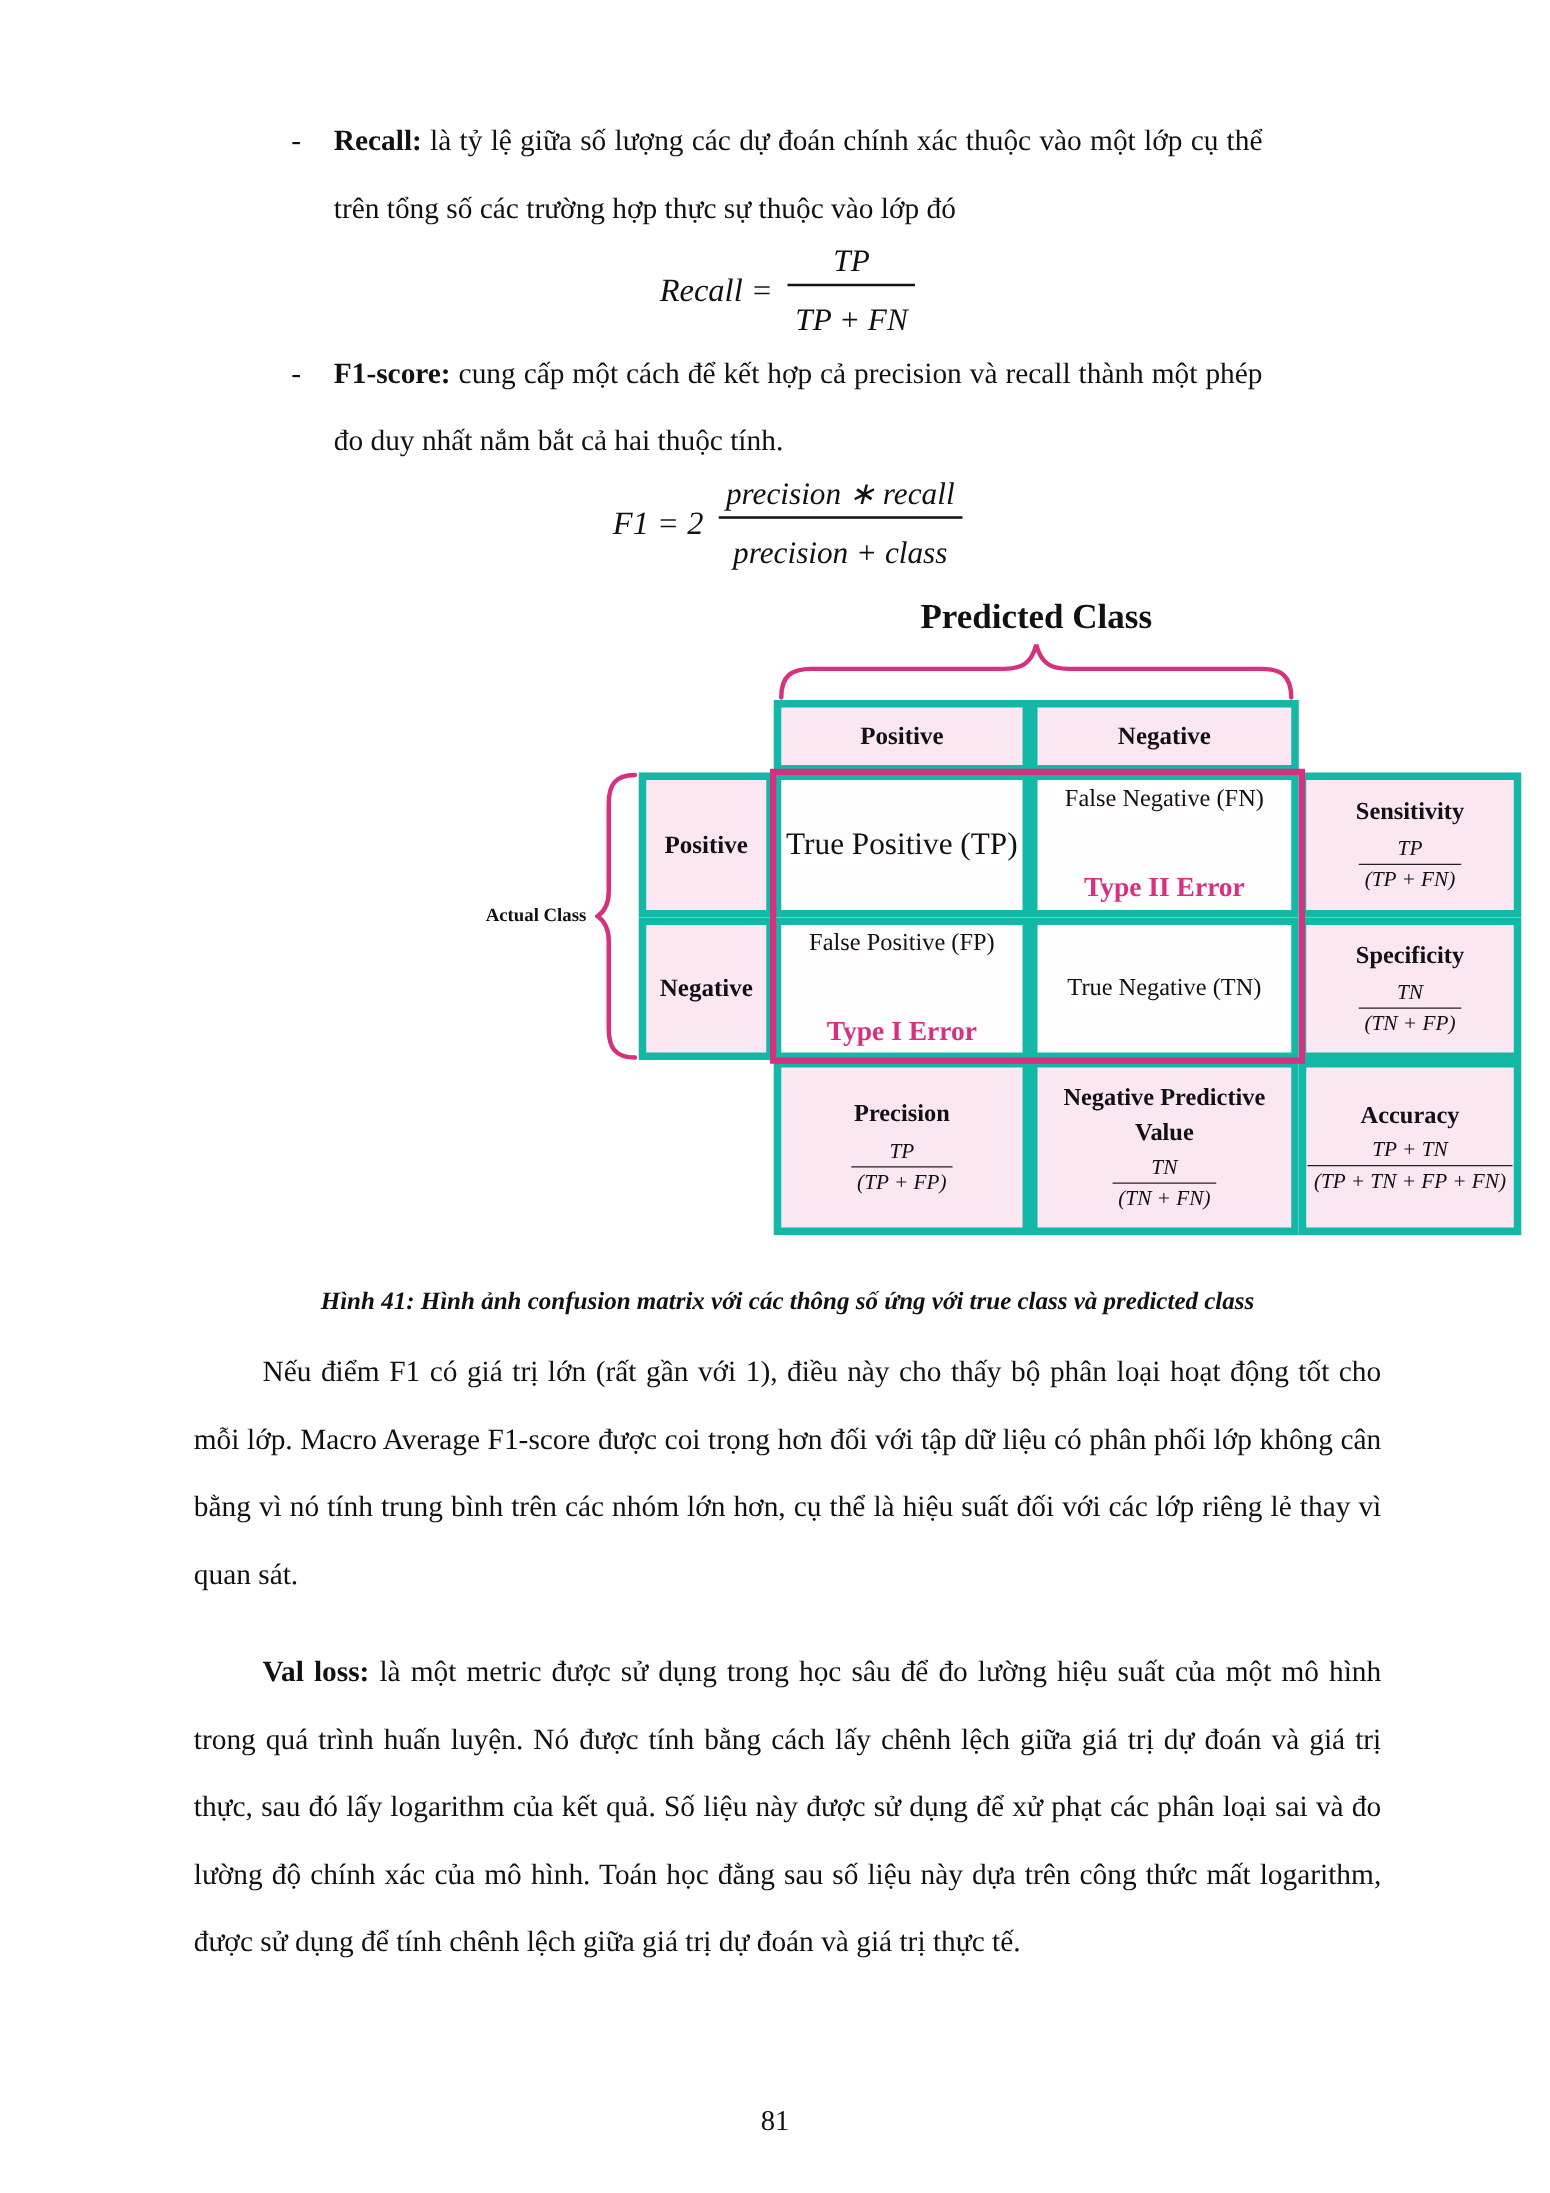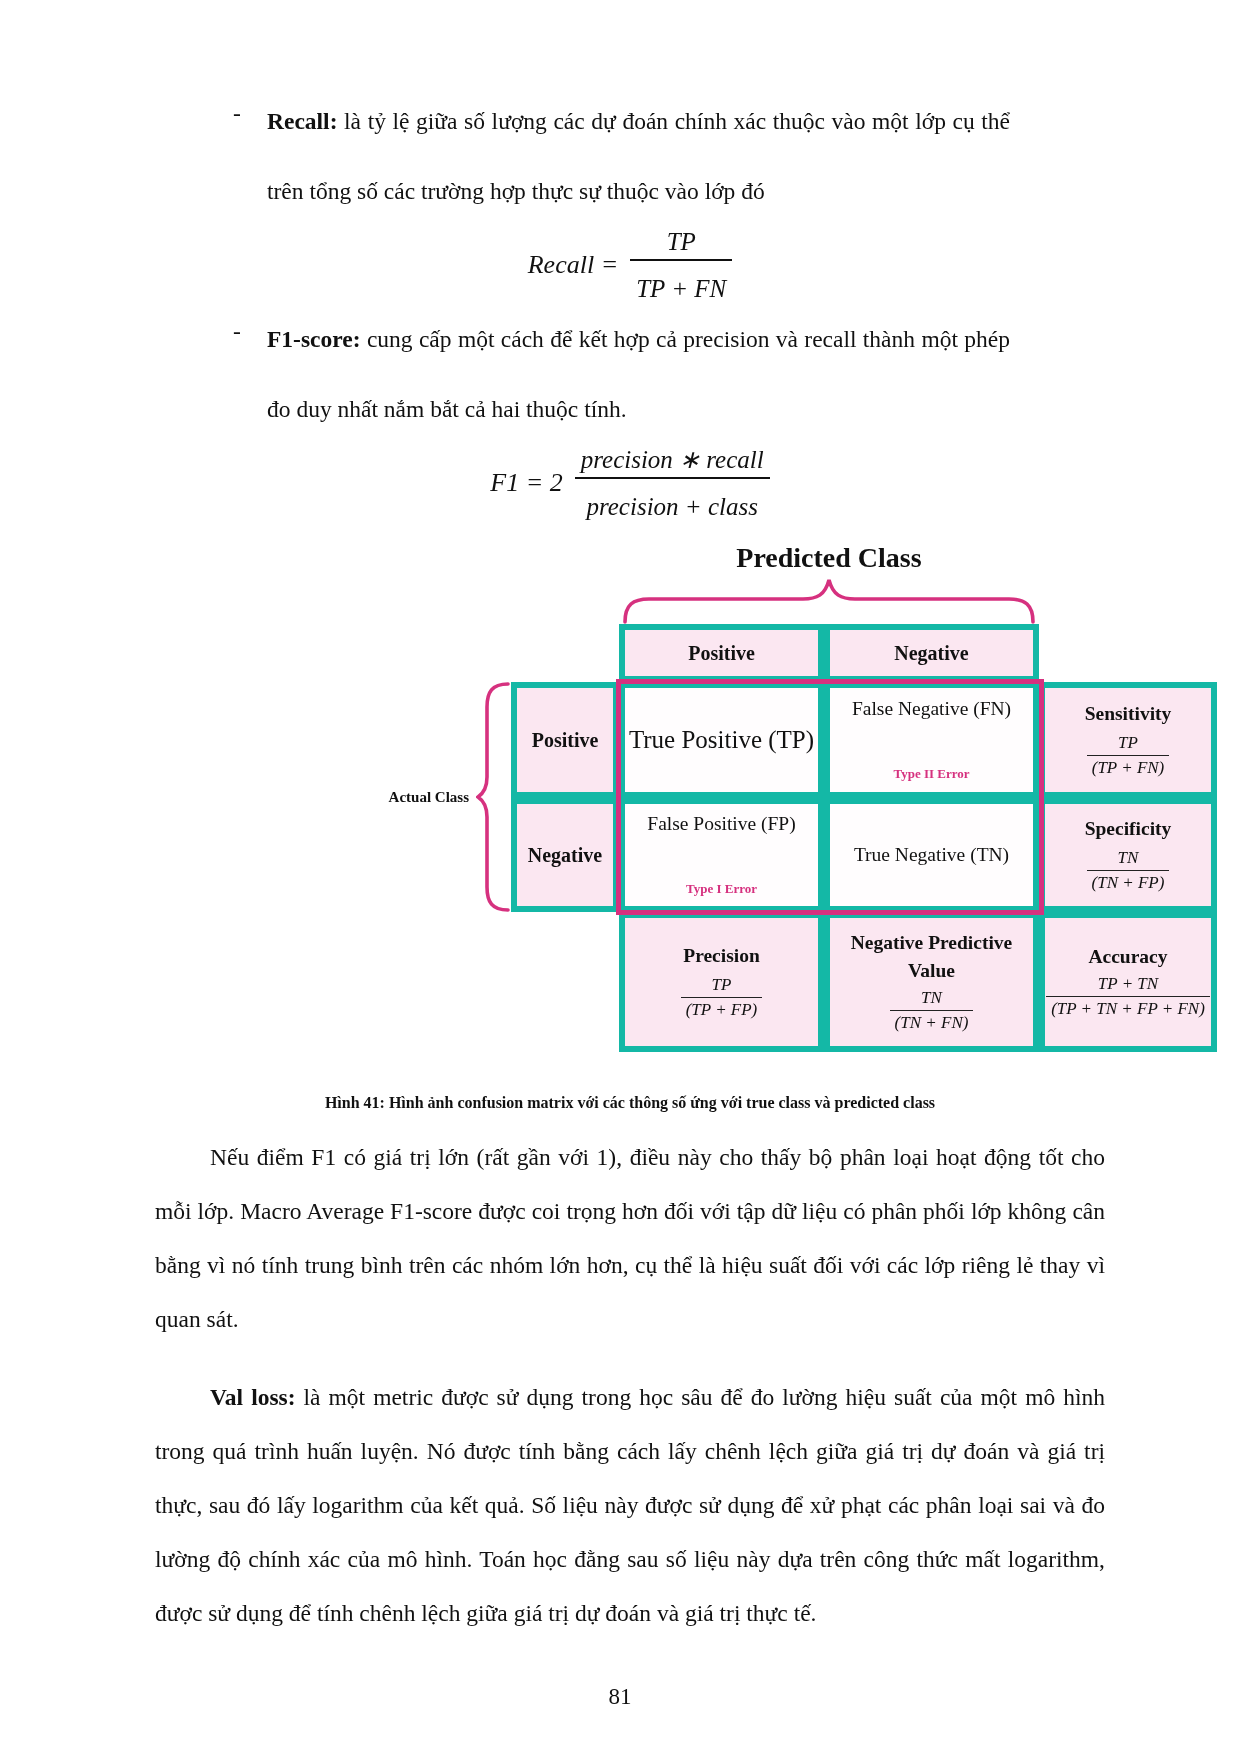--- a/index.html
+++ b/index.html
@@ -11,21 +11,21 @@
   html,body{margin:0;padding:0;}
   body{
     width:1240px;height:1754px;background:#ffffff;position:relative;
     font-family:"Liberation Serif", serif;color:#111;overflow:hidden;
   }
   .content{padding:86px 135px 0 155px;}
 
   
   .bullet{display:flex;margin:0 95px 0 78px;}
   .bullet .marker{width:34px;flex:0 0 34px;font-size:23.5px;line-height:54px;}
-  .bullet .btext{flex:1;margin:0;font-size:23.5px;line-height:70px;text-align:justify;}
+  .bullet .btext{flex:1;margin:0;font-size:23.5px;line-height:54px;text-align:justify;}
   .lead{font-weight:bold;}
 
   
   .formula{
     height:78px;display:flex;justify-content:center;align-items:center;gap:12px;
     font-style:italic;font-size:26px;
   }
   .bigfrac{display:inline-block;text-align:center;font-size:25px;line-height:1.25;}
   .bigfrac .fnum{display:block;padding:0 6px 1px;}
   .bigfrac .fden{display:block;border-top:2.2px solid #111;padding:12px 6px 0;}
@@ -55,42 +55,43 @@
     grid-column:1;grid-row:4/6;align-self:center;justify-self:end;
     font-weight:bold;font-size:15px;padding-right:6px;white-space:nowrap;
   }
   .left-brace{grid-column:2;grid-row:4/6;align-self:center;justify-self:center;}
   .rh-pos{grid-column:3;grid-row:4;font-weight:bold;font-size:20px;}
   .rh-neg{grid-column:3;grid-row:5;font-weight:bold;font-size:20px;}
   .c-tp{grid-column:4;grid-row:4;font-size:25px;}
   .c-fn{grid-column:5;grid-row:4;font-size:19.5px;gap:10px;}
   .c-fp{grid-column:4;grid-row:5;font-size:19.5px;gap:10px;}
   .c-tn{grid-column:5;grid-row:5;font-size:19.5px;}
-  .err{font-weight:bold;color:var(--pink-stroke);font-size:13px;margin-top:36px;}
+  .err{font-weight:bold;color:var(--pink-stroke);font-size:22px;margin-top:36px;}
   .m-sens{grid-column:6;grid-row:4;gap:4px;}
   .m-spec{grid-column:6;grid-row:5;gap:4px;}
   .f-prec{grid-column:4;grid-row:6;gap:4px;}
   .f-npv{grid-column:5;grid-row:6;gap:2px;}
   .f-acc{grid-column:6;grid-row:6;gap:3px;}
   .mtitle{font-weight:bold;font-size:19.5px;line-height:1.35;}
   .mfrac{display:inline-block;text-align:center;font-style:italic;font-size:17px;line-height:1.3;}
   .mfrac .fnum{display:block;padding:0 5px 1px;}
   .mfrac .fden{display:block;border-top:1.8px solid #222;padding:1px 5px 0;}
   .pink-outline{
     position:absolute;pointer-events:none;
     left:291px;top:143px;width:428px;height:236px;
     border:5px solid var(--pink-stroke);
   }
   .brace-svg{color:var(--pink-stroke);}
   .brace-svg path{stroke:currentColor;fill:none;stroke-width:3.6;stroke-linecap:round;}
 
   
   .caption{
-    margin-top:42px;text-align:center;font-weight:bold;font-size:16px;
+    margin-top:42px;text-align:center;font-weight:bold;font-size:20px;
     font-family:"Liberation Serif", serif;
+    font-style:italic;
   }
   .para{font-size:23.5px;line-height:54px;text-align:justify;margin:0;}
   .p1{margin-top:18px;text-indent:55px;}
   .p2{margin-top:24px;text-indent:55px;}
 
   .page-number{
     position:absolute;left:0;right:0;bottom:44px;text-align:center;
     font-size:23px;
   }
 </style>

